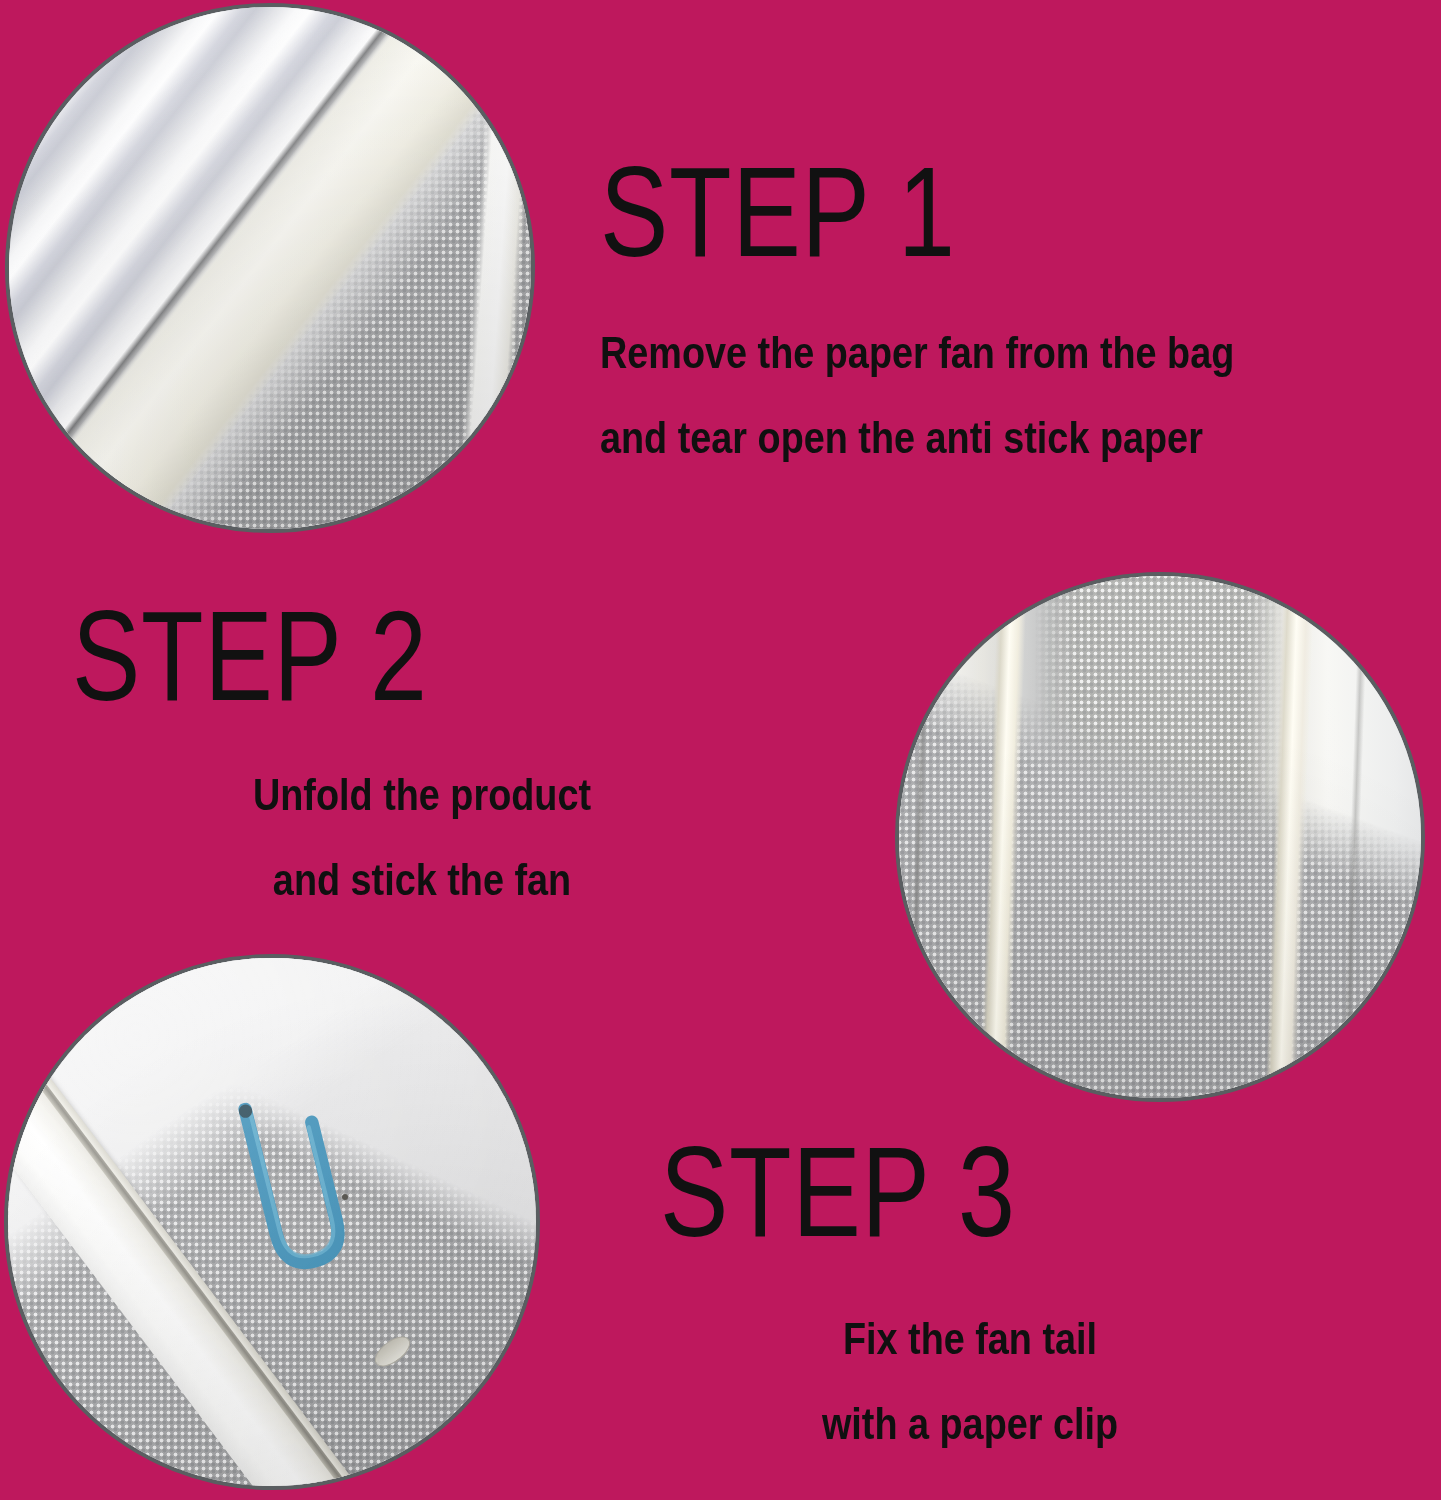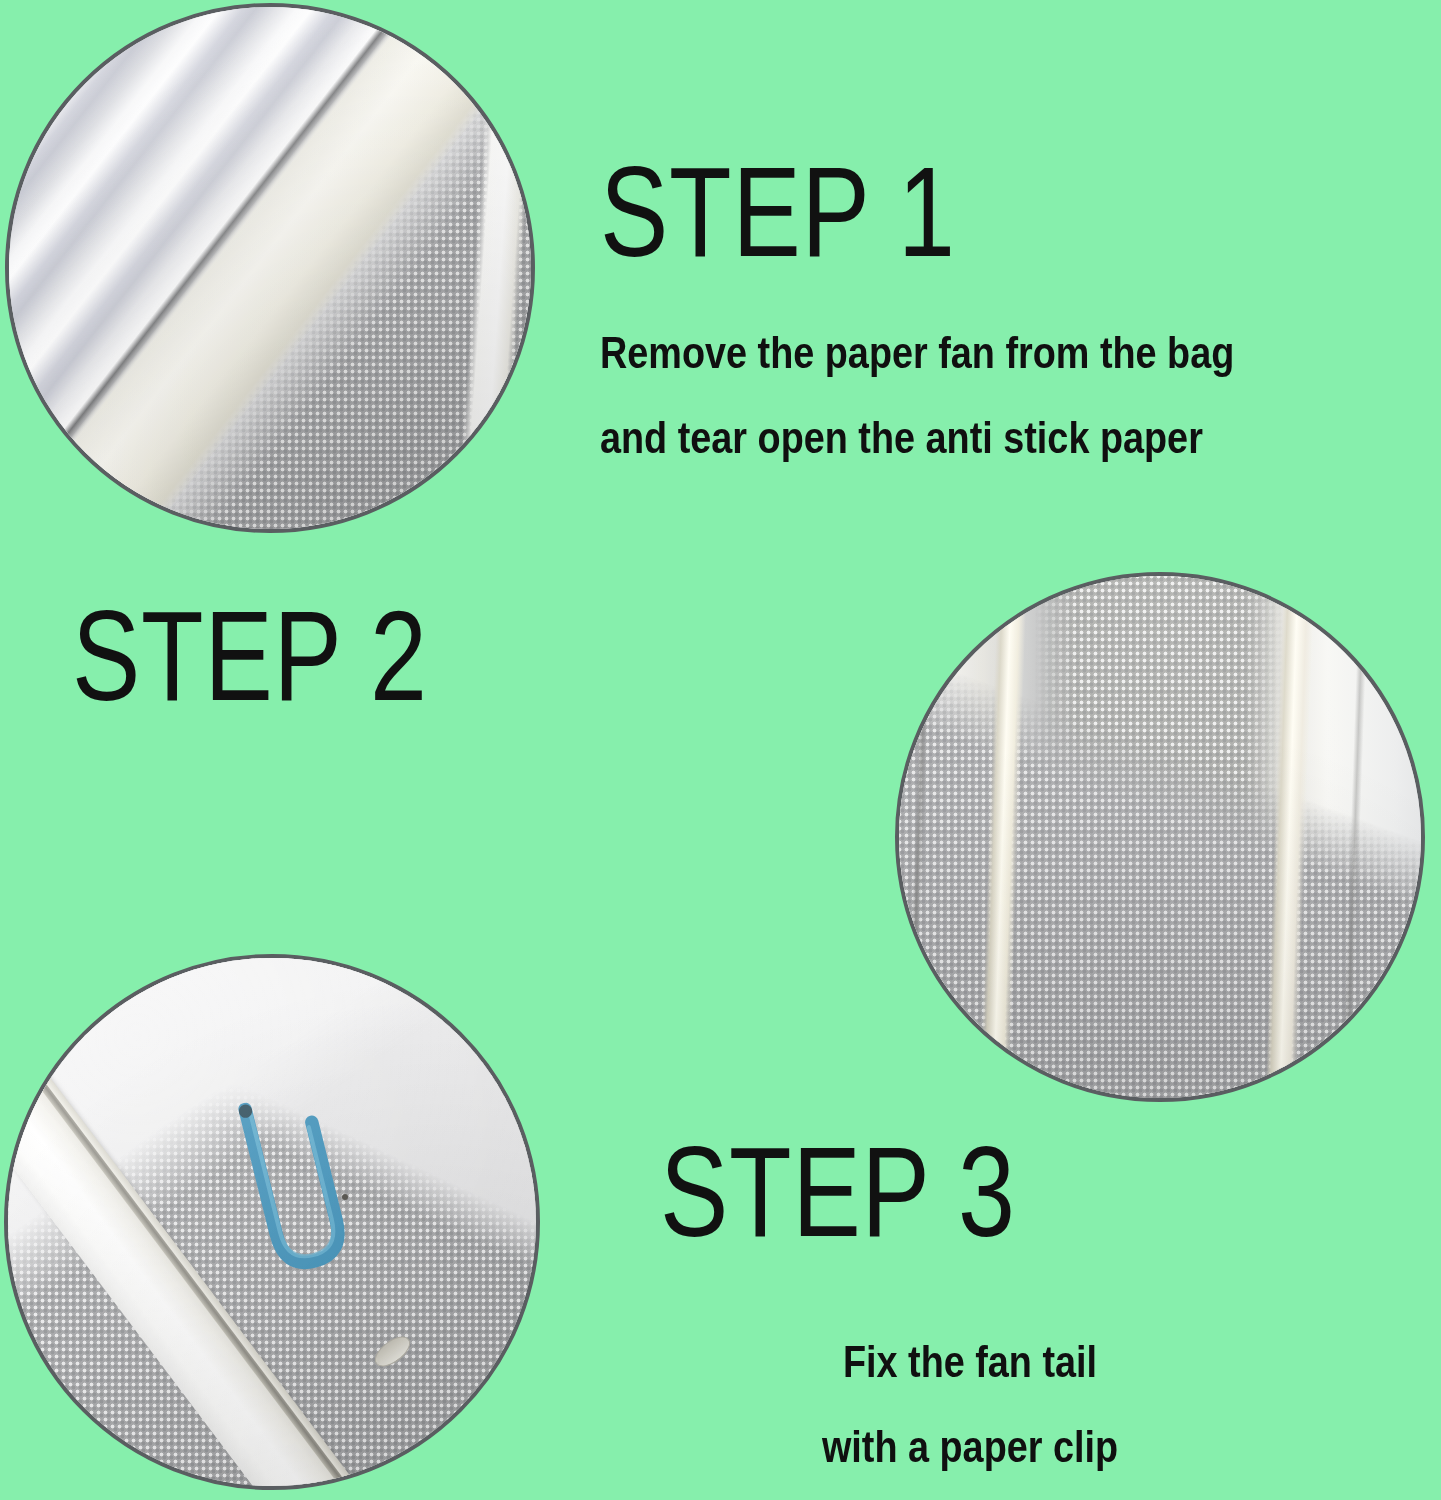--- a/index.html
+++ b/index.html
@@ -9,21 +9,21 @@
     background: #ffffff;
   }
   body {
     font-family: "Liberation Sans", sans-serif;
   }
 
   #page {
     position: relative;
     width: 1441px;
     height: 1500px;
-    background: #86efac;
+    background: #be185d;
     overflow: hidden;
   }
 
   
   .photo-circle {
     position: absolute;
     border-radius: 50%;
     border: 4px solid #5a5e61;
     box-sizing: border-box;
     overflow: hidden;
@@ -274,21 +274,21 @@
   #step-1 .step-line { transform-origin: left top; }
   #step-1 .step-line + .step-line { margin-top: 40px; }
 
   #step-2 { left: 72px; top: 592px; text-align: left; }
   #step-2 .body { margin-top: 52px; }
   #step-2 .step-line { transform-origin: center top; text-align: center; }
   #step-2 .step-line + .step-line { margin-top: 40px; }
   #step-2 .body { width: 700px; }
 
   #step-3 { left: 660px; top: 1128px; text-align: left; }
-  #step-3 .body { margin-top: 83px; width: 620px; }
+  #step-3 .body { margin-top: 60px; width: 620px; }
   #step-3 .step-line { transform-origin: center top; text-align: center; }
   #step-3 .step-line + .step-line { margin-top: 40px; }
 </style>
 </head>
 <body>
 
 <div id="page">
 
   <div class="photo-circle" id="circle-1">
     <div class="photo-inner">
@@ -340,20 +340,24 @@
   <div class="step-block" id="step-1">
     <h1 class="step-title">STEP 1</h1>
     <div class="body">
       <p class="step-line">Remove the paper fan from the bag</p>
       <p class="step-line">and tear open the anti stick paper</p>
     </div>
   </div>
 
   <div class="step-block" id="step-2">
     <h1 class="step-title">STEP 2</h1>
+    <div class="body">
+      <p class="step-line">Unfold the product</p>
+      <p class="step-line">and stick the fan</p>
+    </div>
   </div>
 
   <div class="step-block" id="step-3">
     <h1 class="step-title">STEP 3</h1>
     <div class="body">
       <p class="step-line">Fix the fan tail</p>
       <p class="step-line">with a paper clip</p>
     </div>
   </div>
 

